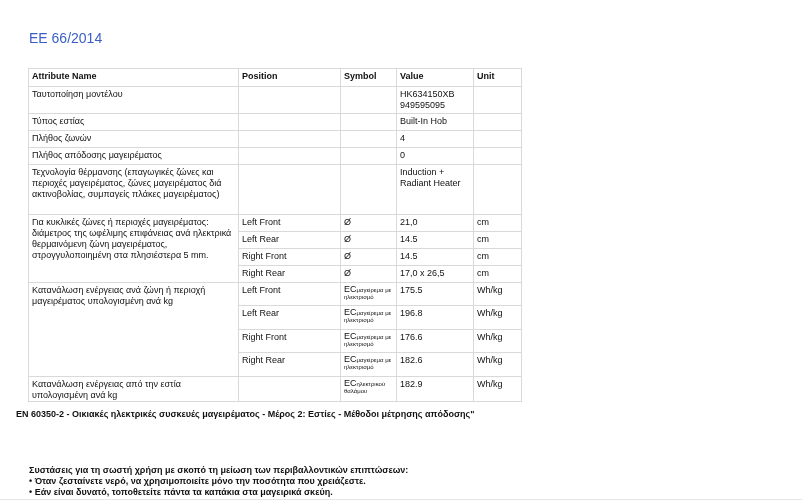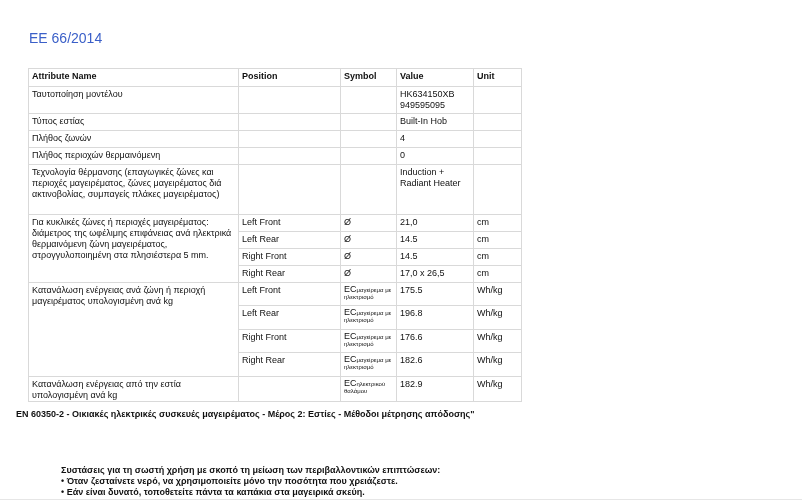--- a/index.html
+++ b/index.html
@@ -27,21 +27,21 @@
   .sym-sub { font-size: 6px; line-height: 7px; }
   .sym-wrap { line-height: 9px; }
   .ref {
     position: absolute; left: 16px; top: 409px;
     font-size: 9px; font-weight: bold; color: #111;
   }
   .recs {
     position: absolute; left: 29px; top: 465px;
     font-size: 9px; line-height: 11px; font-weight: bold; color: #111;
   }
-  .recs div { white-space: nowrap; margin-left: 32px; }
+  .recs div { white-space: nowrap; }
   .page-edge {
     position: absolute; left: 0; top: 499px; width: 802px; height: 1px; background: #e6e6e6;
   }
 </style>
 </head>
 <body>
 
 <div class="title">
   <div>ΕΕ 66/2014</div>
 </div>
@@ -84,21 +84,21 @@
 
   <tr style="height:17px">
     <td>Πλήθος ζωνών</td>
     <td></td>
     <td></td>
     <td>4</td>
     <td></td>
   </tr>
 
   <tr style="height:17px">
-    <td>Πλήθος περιοχών θερμαινόμενη</td>
+    <td>Πλήθος απόδοσης μαγειρέματος</td>
     <td></td>
     <td></td>
     <td>0</td>
     <td></td>
   </tr>
 
   <tr style="height:50px">
     <td>Τεχνολογία θέρμανσης (επαγωγικές ζώνες και περιοχές μαγειρέματος, ζώνες μαγειρέματος διά ακτινοβολίας, συμπαγείς πλάκες μαγειρέματος)</td>
     <td></td>
     <td></td>

